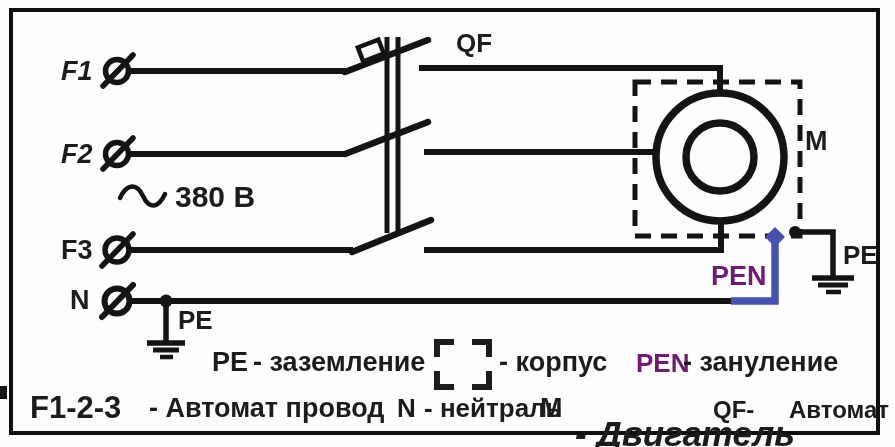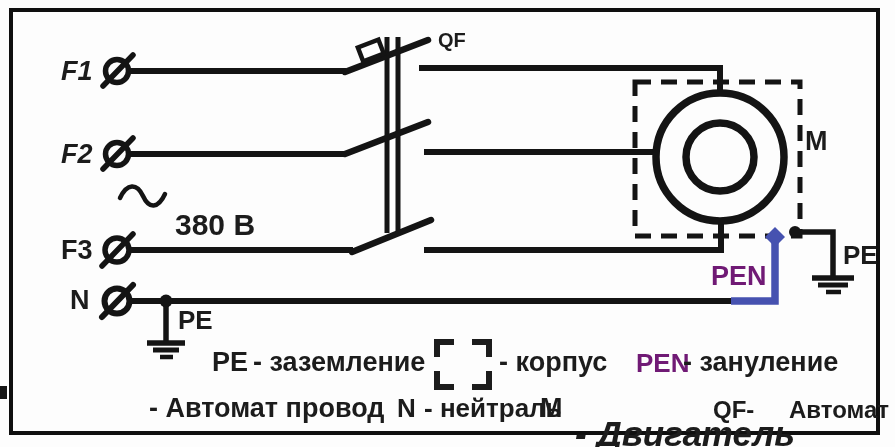--- a/index.html
+++ b/index.html
@@ -102,33 +102,34 @@
       <path d="M472 342 H489 V357"></path>
       <path d="M489 371 V387 H472"></path>
       <path d="M454 387 H437 V371"></path>
     </g>
   </svg>
 
   <span class="lbl" style="left:61px;top:58px;font-size:27px;font-style:italic;">F1</span>
   <span class="lbl" style="left:61px;top:141px;font-size:27px;font-style:italic;">F2</span>
   <span class="lbl" style="left:61px;top:237px;font-size:27px;">F3</span>
   <span class="lbl" style="left:70px;top:287px;font-size:27px;">N</span>
-  <span class="lbl" style="left:175px;top:182px;font-size:30px;margin-top:28px;">380 В</span>
-  <span class="lbl" style="left:438px;top:30px;font-size:20px;">QF</span>
+  <span class="lbl" style="left:175px;top:182px;font-size:30px;">380 В</span>
+  <span class="lbl" style="left:456px;top:30px;font-size:26px;">QF</span>
   <span class="lbl" style="left:805px;top:128px;font-size:27px;">M</span>
   <span class="lbl" style="left:843px;top:242px;font-size:26px;">PE</span>
   <span class="lbl" style="left:178px;top:307px;font-size:26px;">PE</span>
   <span class="lbl blue" style="left:711px;top:263px;font-size:27px;">PEN</span>
 
   <span class="lbl" style="left:212px;top:349px;font-size:27px;">PE</span>
   <span class="lbl" style="left:499px;top:349px;font-size:27px;">- корпус</span>
   <span class="lbl" style="left:253px;top:349px;font-size:27px;">- заземление</span>
   <span class="lbl blue" style="left:636px;top:350px;font-size:26px;">PEN</span>
   <span class="lbl" style="left:683px;top:349px;font-size:27px;">- зануление</span>
 
+  <span class="lbl" style="left:30px;top:392px;font-size:31px;">F1-2-3</span>
   <span class="lbl" style="left:149px;top:395px;font-size:27px;">- Автомат провод</span>
   <span class="lbl" style="left:397px;top:395px;font-size:26px;">N</span>
   <span class="lbl" style="left:424px;top:395px;font-size:26px;">- нейтраль</span>
   <span class="lbl" style="left:540px;top:395px;font-size:27px;">М</span>
   <span class="lbl" style="left:575px;top:416px;font-size:35px;font-style:italic;">- Двигатель</span>
   <span class="lbl" style="left:713px;top:398px;font-size:24px;">QF-</span>
   <span class="lbl" style="left:789px;top:398px;font-size:24px;">Автомат</span>
 
 </div>
 

